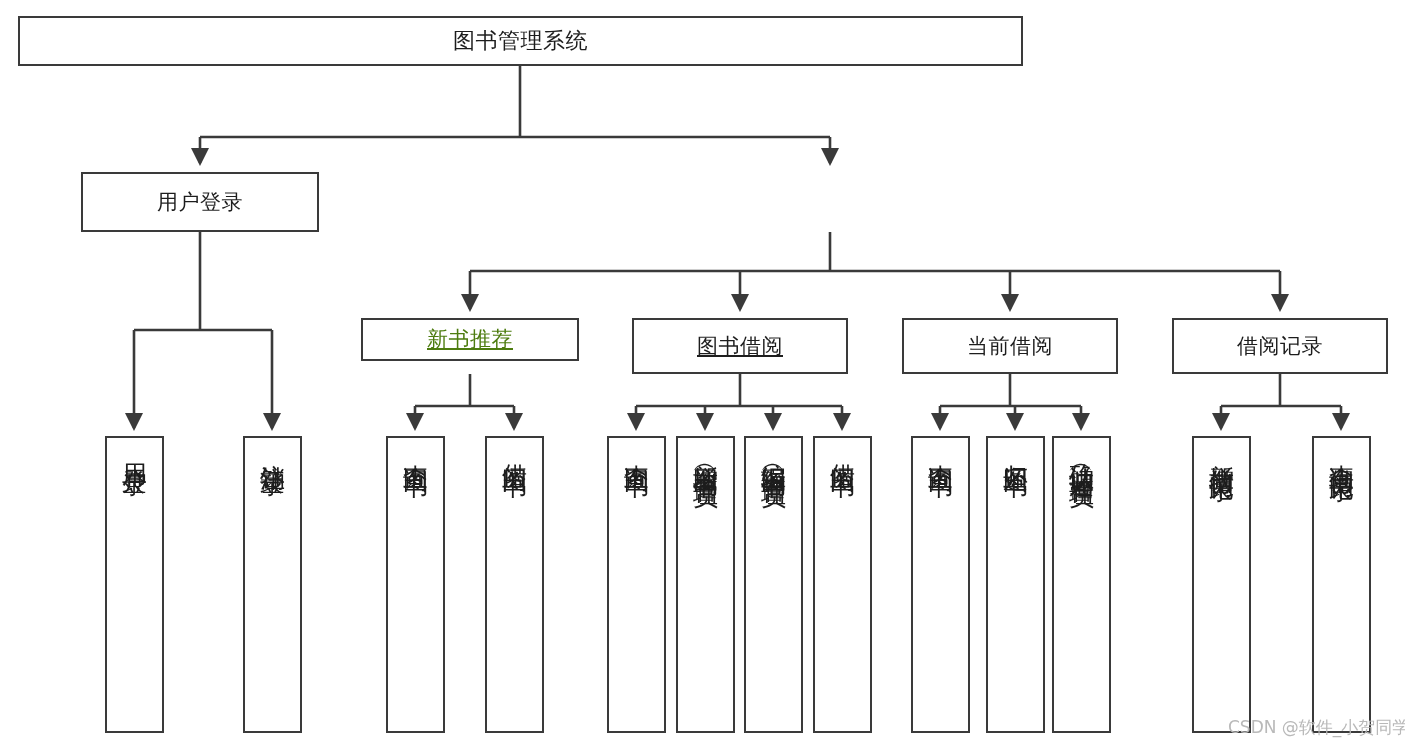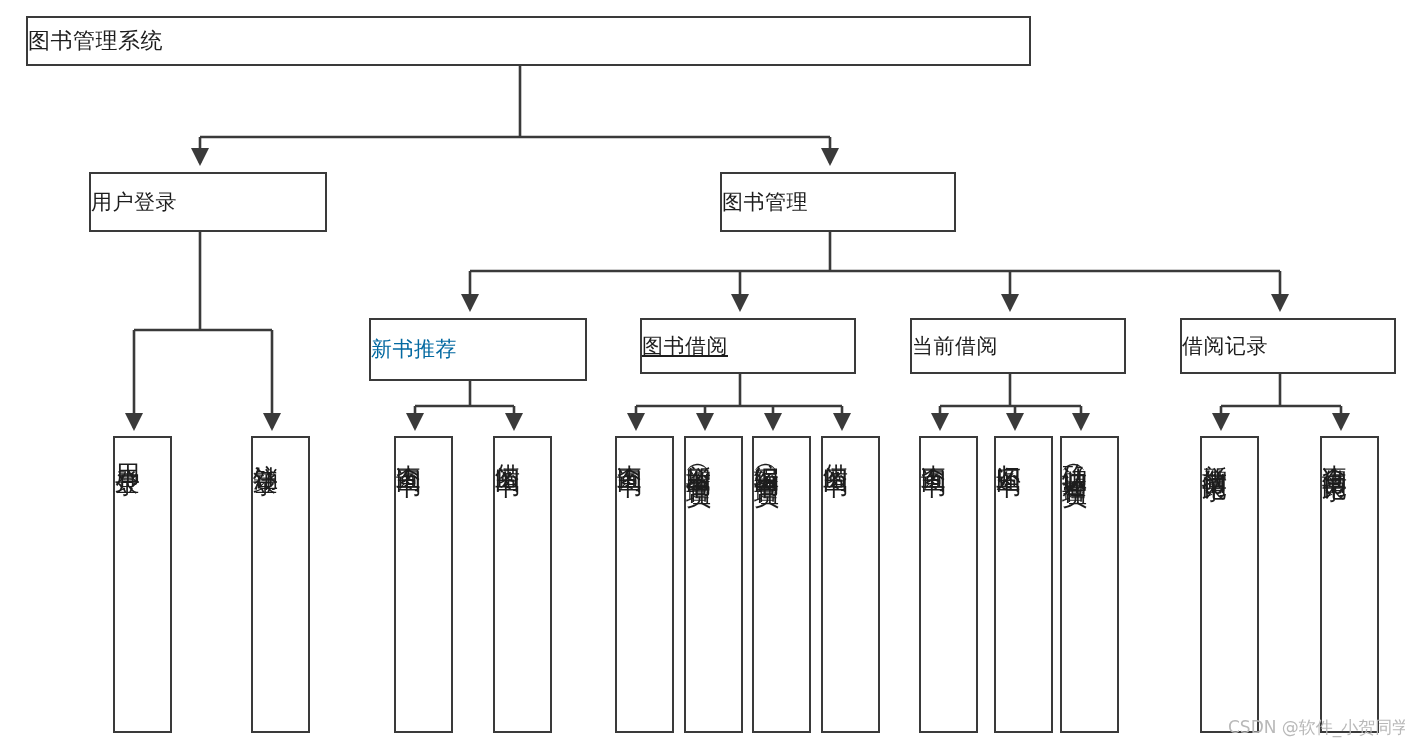--- a/index.html
+++ b/index.html
@@ -26,23 +26,23 @@
     height: 747px;
     pointer-events: none;
   }
   .node {
     position: absolute;
     box-sizing: border-box;
     border: 2px solid #3a3a3a;
     background: #ffffff;
     display: flex;
     align-items: center;
+    justify-content: center;
     color: #1d1d1d;
     z-index: 2;
-    margin-left: 8px;
   }
   .node-label {
     display: block;
     text-align: center;
     letter-spacing: 0.5px;
     line-height: 1.08;
     white-space: nowrap;
   }
   
   .node.h .node-label {
@@ -127,25 +127,22 @@
     </g>
   </svg>
 
   <div class="node h root" id="node-root" style="left: 18px; top: 16px; width: 1005px; height: 50px; border-color: rgb(58, 58, 58); color: rgb(29, 29, 29);">
     <span class="node-label">图书管理系统</span>
   </div>
 
   <div class="node h" id="node-l2-0" style="left: 81px; top: 172px; width: 238px; height: 60px; border-color: rgb(58, 58, 58); color: rgb(29, 29, 29);">
     <span class="node-label">用户登录</span>
   </div>
-  <div class="node h" id="node-l2-1" style="left: 712px; top: 172px; width: 236px; height: 60px; border-color: rgb(58, 58, 58); color: rgb(29, 29, 29);">
-    <span class="node-label">图书管理</span>
-  </div>
 
-  <div class="node h" id="node-l3-0" style="left: 361px; top: 318px; width: 218px; height: 63px; border-color: rgb(58, 58, 58); color: #0369a1;">
+  <div class="node h" id="node-l3-0" style="left: 361px; top: 318px; width: 218px; height: 43px; border-color: rgb(58, 58, 58); color: #4d7c0f; text-decoration: underline;">
     <span class="node-label">新书推荐</span>
   </div>
   <div class="node h" id="node-l3-1" style="left: 632px; top: 318px; width: 216px; height: 56px; border-color: rgb(58, 58, 58); color: rgb(29, 29, 29); text-decoration: underline;">
     <span class="node-label">图书借阅</span>
   </div>
   <div class="node h" id="node-l3-3" style="left: 1172px; top: 318px; width: 216px; height: 56px; border-color: rgb(58, 58, 58); color: rgb(29, 29, 29);">
     <span class="node-label">借阅记录</span>
   </div>
   <div class="node h" id="node-l3-2" style="left: 902px; top: 318px; width: 216px; height: 56px; border-color: rgb(58, 58, 58); color: rgb(29, 29, 29);">
     <span class="node-label">当前借阅</span>

